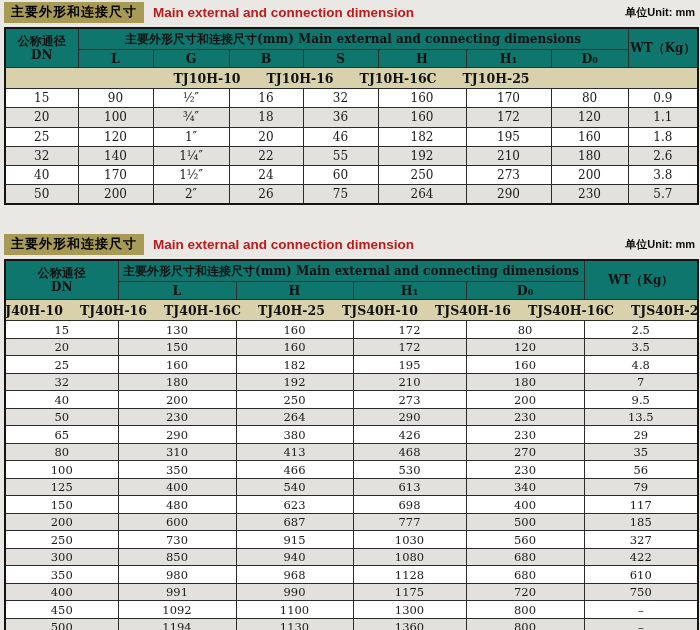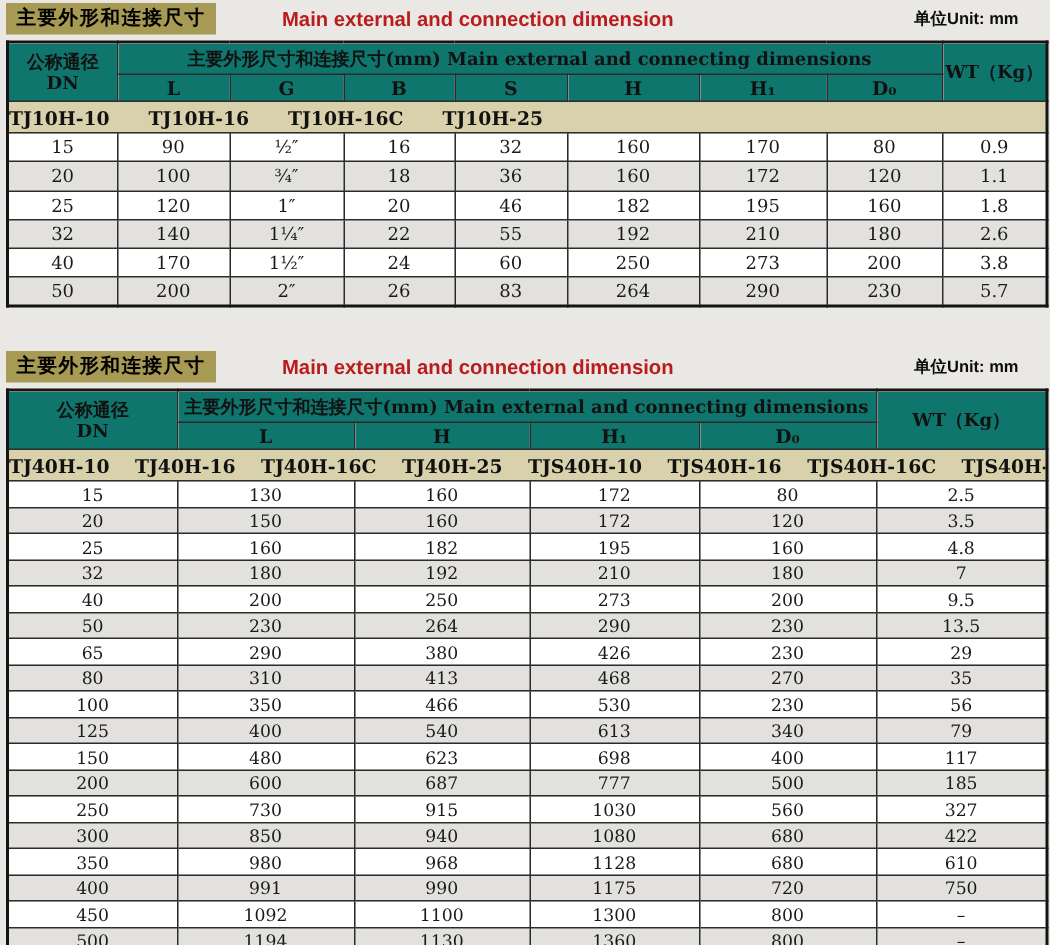--- a/index.html
+++ b/index.html
@@ -7,48 +7,47 @@
     width:700px; height:630px; overflow:hidden;
     background:#e9e8e4;
     font-family:"DejaVu Serif","Liberation Serif",serif;
     color:#111;
   }
   .wrap { padding:2px 3px 0 4px; }
 
   .titlebar {
     display:flex; align-items:center; height:21px;
     font-family:"Liberation Sans","DejaVu Sans",sans-serif;
-    gap:35px;
   }
   .title-box {
     background:#a79a55; color:#000; font-weight:bold; font-size:13px;
     padding:1px 7px 3px 7px; letter-spacing:1px; line-height:17px;
   }
   .title-en { font-weight:bold; font-size:13.5px; margin-left:9px; color:#b91c1c; }
-  .unit { margin-left:auto; margin-right:18px; font-size:11px; font-weight:bold; color:#0d0d0d; }
+  .unit { margin-left:auto; margin-right:2px; font-size:11px; font-weight:bold; color:#0d0d0d; }
 
   table {
     border-collapse:collapse; table-layout:fixed;
     width:693px; margin-top:4px;
     border:2px solid #141414;
   }
   th, td {
     border:1px solid #2b2b2b; text-align:center; vertical-align:middle;
     padding:0; overflow:hidden; white-space:nowrap;
   }
   thead th { background:#0f766e; font-weight:bold; font-size:12px; }
   .group-th { height:20px; }
   .cols-row th { height:17px; font-size:12.5px; }
   .dn-th { line-height:1.2; font-size:12px; }
   .dn-th span { display:block; }
   .wt-th { font-size:12px; }
   .model-td {
     background:#d8d1ab; font-weight:bold; font-size:12.5px; height:20px;
   }
-  .model-list { display:flex; align-items:center; }
+  .model-list { display:flex; justify-content:center; align-items:center; }
   #table1 .model-list { gap:26px; }
   #table2 .model-list { gap:17px; }
 
   tbody td { background:#ffffff; font-size:12px; color:#1a1a1a; }
   tbody tr:nth-child(even) td { background:#e2e1de; }
   #table1 tbody tr { height:19.3px; }
   #table2 tbody tr { height:17.5px; }
   #table2 tbody td { font-size:11.5px; }
 
   .section2 .titlebar { margin-top:29px; }
@@ -160,21 +159,21 @@
             <td>250</td>
             <td>273</td>
             <td>200</td>
             <td>3.8</td>
           </tr>
           <tr>
             <td>50</td>
             <td>200</td>
             <td>2″</td>
             <td>26</td>
-            <td>83</td>
+            <td>75</td>
             <td>264</td>
             <td>290</td>
             <td>230</td>
             <td>5.7</td>
           </tr>
         </tbody>
     </table>
   </div>
 
   <div class="section2">

